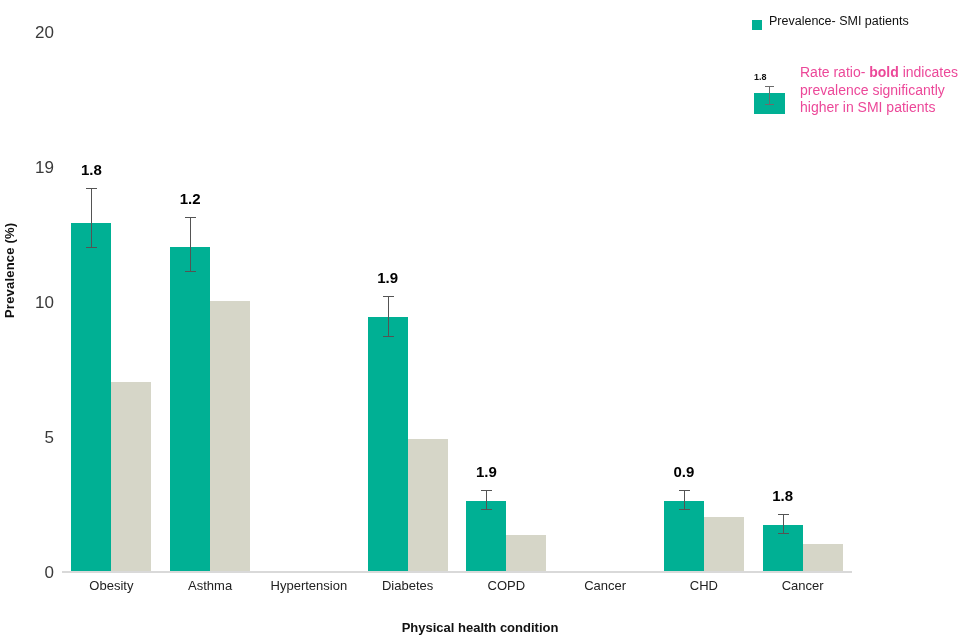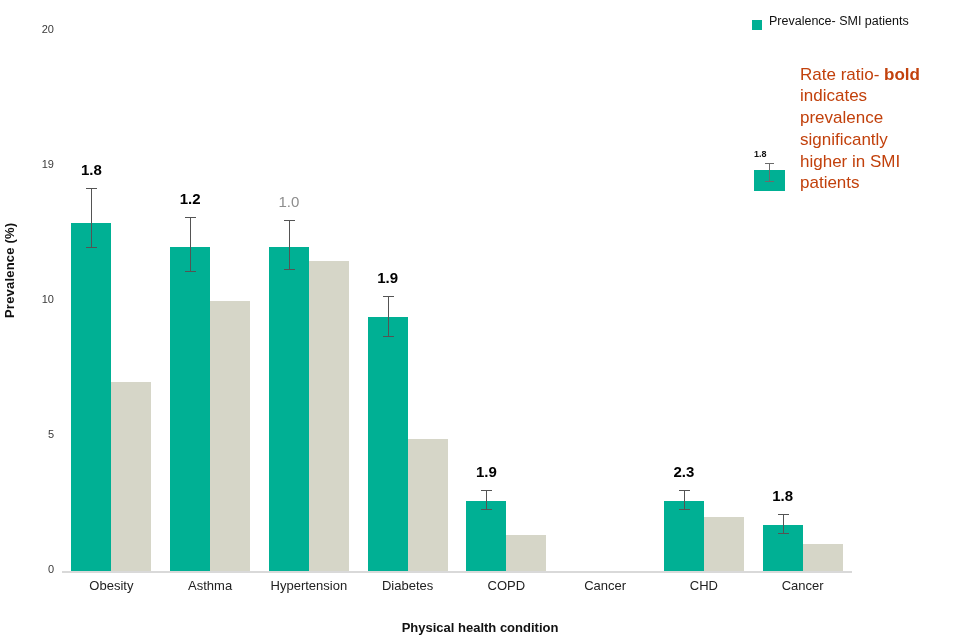--- a/index.html
+++ b/index.html
@@ -32,21 +32,21 @@
     font-weight: bold;
     color: #111;
     letter-spacing: .2px;
     white-space: nowrap;
   }
   .y-tick {
     position: absolute;
     left: 22px;
     width: 32px;
     text-align: right;
-    font-size: 11px;
+    font-size: 17px;
     color: #3a3a3a;
     line-height: 1;
   }
 
   
   #plot {
     position: absolute;
     left: 62px;
     top: 31px;
     width: 790px;
@@ -194,22 +194,22 @@
   }
   .rr-icon .rr-cap {
     position: absolute;
     left: 13px;
     width: 9px; height: 1px;
     background: #6b6b6b;
   }
   .rr-icon .rr-cap.top { top: 13px; }
   .rr-icon .rr-cap.bot { top: 31px; }
   .rr-text {
-    font-size: 17px;
-    color: #c2410c;
+    font-size: 14px;
+    color: #ec4899;
     line-height: 1.28;
     padding-top: 12px;
   }
   .rr-text b { font-weight: bold; }
 </style>
 </head>
 <body>
 
 <div id="chart-root">
 
@@ -233,28 +233,20 @@
         <div class="ratio sig" style="left: -5px; width: 50px; top: 130.6px;">1.8</div>
       </div>
       <div class="group" style="left: 108.125px; width: 80px;">
         <div class="bar smi" style="left: 0px; width: 40px; height: 324px;"></div>
         <div class="bar all" style="left: 40px; width: 40px; height: 270px;"></div>
         <div class="errbar" style="left: 20px; top: 186.3px; height: 54px;"></div>
         <div class="errcap" style="left: 15px; top: 186.3px;"></div>
         <div class="errcap" style="left: 15px; top: 240.3px;"></div>
         <div class="ratio sig" style="left: -5px; width: 50px; top: 160.3px;">1.2</div>
       </div>
-      <div class="group" style="left: 206.875px; width: 80px;">
-        <div class="bar smi" style="left: 0px; width: 40px; height: 324px;"></div>
-        <div class="bar all" style="left: 40px; width: 40px; height: 310.5px;"></div>
-        <div class="errbar" style="left: 20px; top: 189px; height: 48.6px;"></div>
-        <div class="errcap" style="left: 15px; top: 189px;"></div>
-        <div class="errcap" style="left: 15px; top: 237.6px;"></div>
-        <div class="ratio nsig" style="left: -5px; width: 50px; top: 163px;">1.0</div>
-      </div>
       <div class="group" style="left: 305.625px; width: 80px;">
         <div class="bar smi" style="left: 0px; width: 40px; height: 253.8px;"></div>
         <div class="bar all" style="left: 40px; width: 40px; height: 132.3px;"></div>
         <div class="errbar" style="left: 20px; top: 264.6px; height: 40.5px;"></div>
         <div class="errcap" style="left: 15px; top: 264.6px;"></div>
         <div class="errcap" style="left: 15px; top: 305.1px;"></div>
         <div class="ratio sig" style="left: -5px; width: 50px; top: 238.6px;">1.9</div>
       </div>
       <div class="group" style="left: 404.375px; width: 80px;">
         <div class="bar smi" style="left: 0px; width: 40px; height: 70.2px;"></div>
@@ -263,21 +255,21 @@
         <div class="errcap" style="left: 15px; top: 459px;"></div>
         <div class="errcap" style="left: 15px; top: 477.9px;"></div>
         <div class="ratio sig" style="left: -5px; width: 50px; top: 433px;">1.9</div>
       </div>
       <div class="group" style="left: 601.875px; width: 80px;">
         <div class="bar smi" style="left: 0px; width: 40px; height: 70.2px;"></div>
         <div class="bar all" style="left: 40px; width: 40px; height: 54px;"></div>
         <div class="errbar" style="left: 20px; top: 459px; height: 18.9px;"></div>
         <div class="errcap" style="left: 15px; top: 459px;"></div>
         <div class="errcap" style="left: 15px; top: 477.9px;"></div>
-        <div class="ratio sig" style="left: -5px; width: 50px; top: 433px;">2.3</div>
+        <div class="ratio sig" style="left: -5px; width: 50px; top: 433px;">0.9</div>
       </div>
       <div class="group" style="left: 700.625px; width: 80px;">
         <div class="bar smi" style="left: 0px; width: 40px; height: 45.9px;"></div>
         <div class="bar all" style="left: 40px; width: 40px; height: 27px;"></div>
         <div class="errbar" style="left: 20px; top: 483.3px; height: 18.9px;"></div>
         <div class="errcap" style="left: 15px; top: 483.3px;"></div>
         <div class="errcap" style="left: 15px; top: 502.2px;"></div>
         <div class="ratio sig" style="left: -5px; width: 50px; top: 457.3px;">1.8</div>
       </div>
     </div>

